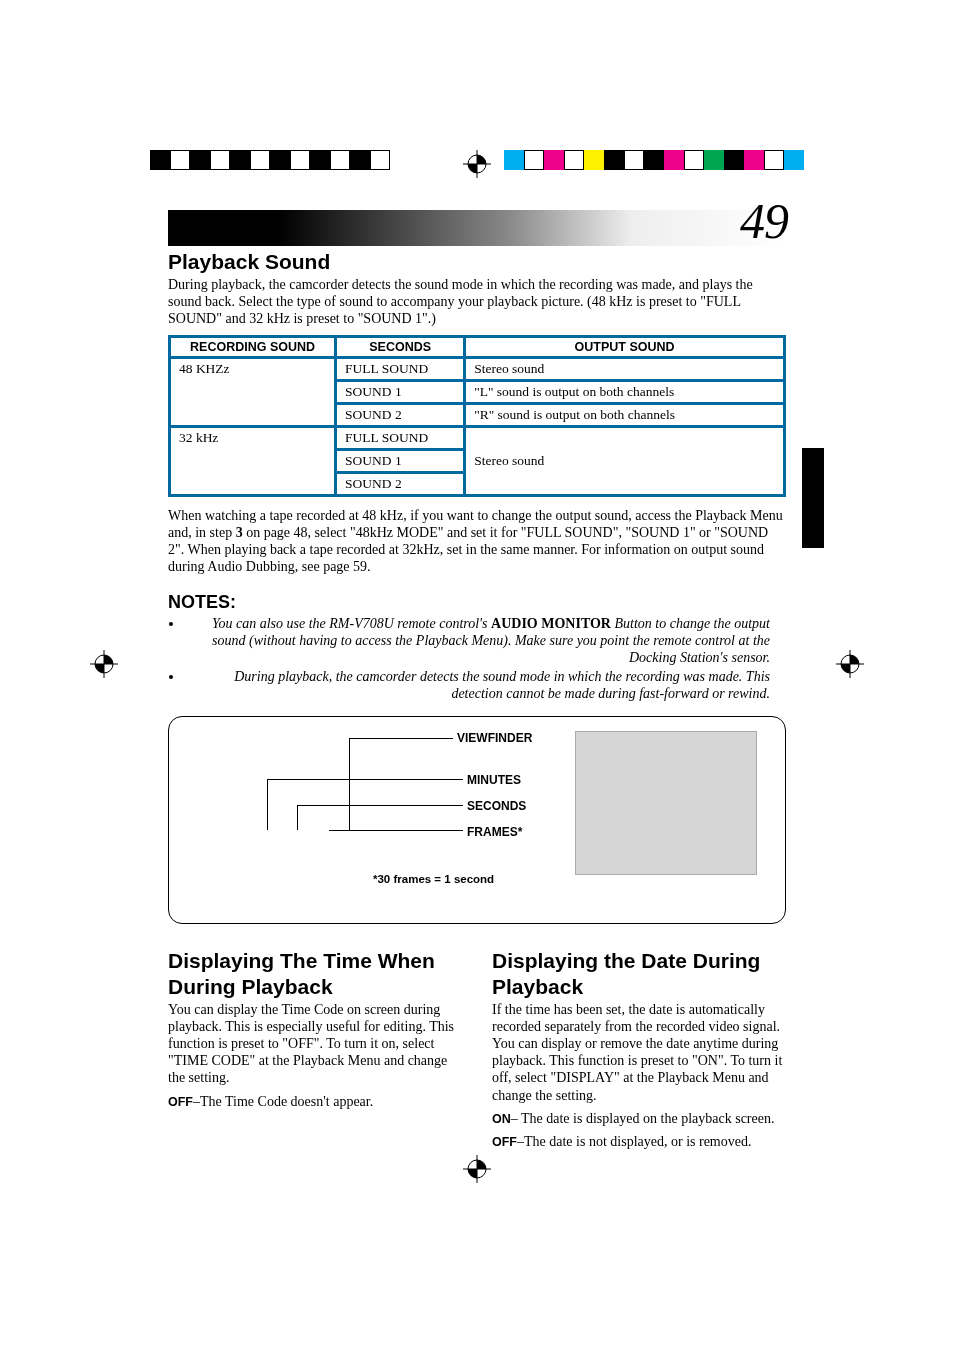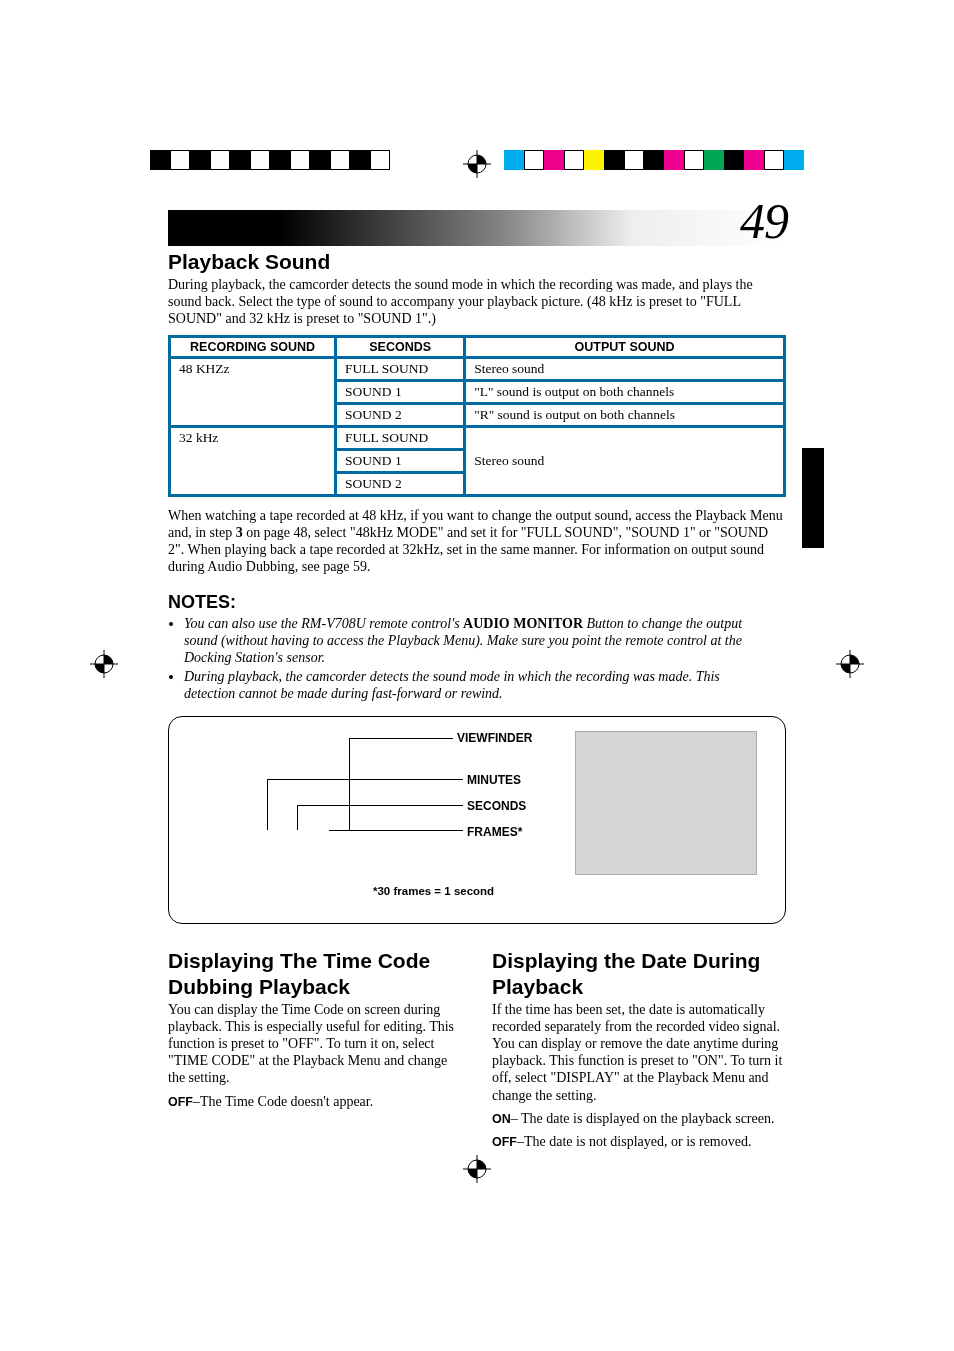--- a/index.html
+++ b/index.html
@@ -119,20 +119,21 @@
     font-weight: 900;
     font-size: 18px;
     margin: 16px 0 2px 0;
   }
   ul.notes {
     margin: 0 16px 14px 0;
     padding-left: 16px;
     font-size: 14px;
     line-height: 1.22;
     font-style: italic;
+    text-align: right;
   }
   ul.notes li { margin-bottom: 2px; }
   ul.notes b { font-style: normal; }
 
   .diagram-box {
     border: 1px solid #000;
     border-radius: 14px;
     padding: 18px 44px 18px 28px;
     position: relative;
     height: 170px;
@@ -151,21 +152,21 @@
   .lbl {
     position: absolute;
     font-family: Arial, sans-serif;
     font-weight: bold;
     font-size: 12px;
   }
   .lbl.viewfinder { left: 288px; top: 14px; }
   .lbl.minutes    { left: 298px; top: 56px; }
   .lbl.seconds    { left: 298px; top: 82px; }
   .lbl.frames     { left: 298px; top: 108px; }
-  .lbl.footnote   { left: 204px; top: 168px; font-size: 11.5px; }
+  .lbl.footnote   { left: 204px; top: 156px; font-size: 11.5px; }
   .leader {
     position: absolute;
     background: #000;
   }
   .leader.vf-h { left: 180px; top: 21px; width: 104px; height: 1px; }
   .leader.vf-v { left: 180px; top: 21px; width: 1px; height: 92px; }
   .leader.min-h { left: 98px;  top: 62px; width: 196px; height: 1px; }
   .leader.min-v { left: 98px;  top: 62px; width: 1px; height: 51px; }
   .leader.sec-h { left: 128px; top: 88px; width: 166px; height: 1px; }
   .leader.sec-v { left: 128px; top: 88px; width: 1px; height: 25px; }
@@ -303,21 +304,21 @@
       <div class="leader vf-v"></div>
       <div class="leader min-h"></div>
       <div class="leader min-v"></div>
       <div class="leader sec-h"></div>
       <div class="leader sec-v"></div>
       <div class="leader frm-h"></div>
     </div>
 
     <div class="cols">
       <div class="col">
-        <h2 class="section">Displaying The Time Code Dubbing Playback</h2>
+        <h2 class="section">Displaying The Time When During Playback</h2>
         <p>You can display the Time Code on screen during playback. This is especially useful for editing. This function is preset to "OFF". To turn it on, select "TIME CODE" at the Playback Menu and change the setting.</p>
         <p class="setting-line"><b>OFF</b><span>–The Time Code doesn't appear.</span></p>
       </div>
       <div class="col">
         <h2 class="section">Displaying the Date During Playback</h2>
         <p>If the time has been set, the date is automatically recorded separately from the recorded video signal. You can display or remove the date anytime during playback. This function is preset to "ON". To turn it off, select "DISPLAY" at the Playback Menu and change the setting.</p>
         <p class="setting-line"><b>ON</b><span>– The date is displayed on the playback screen.</span></p>
         <p class="setting-line"><b>OFF</b><span>–The date is not displayed, or is removed.</span></p>
       </div>
     </div>

